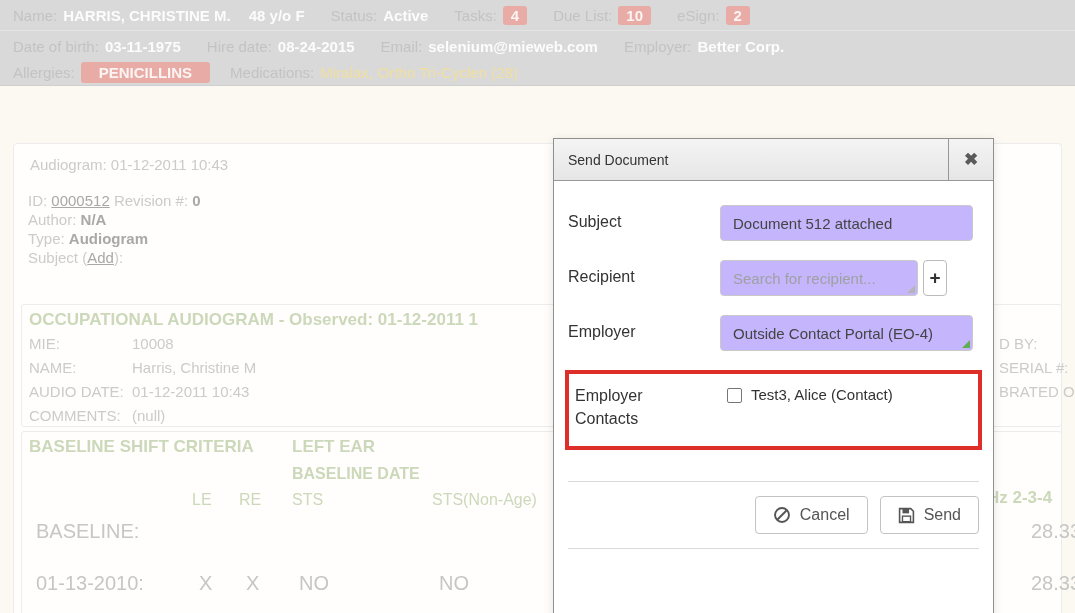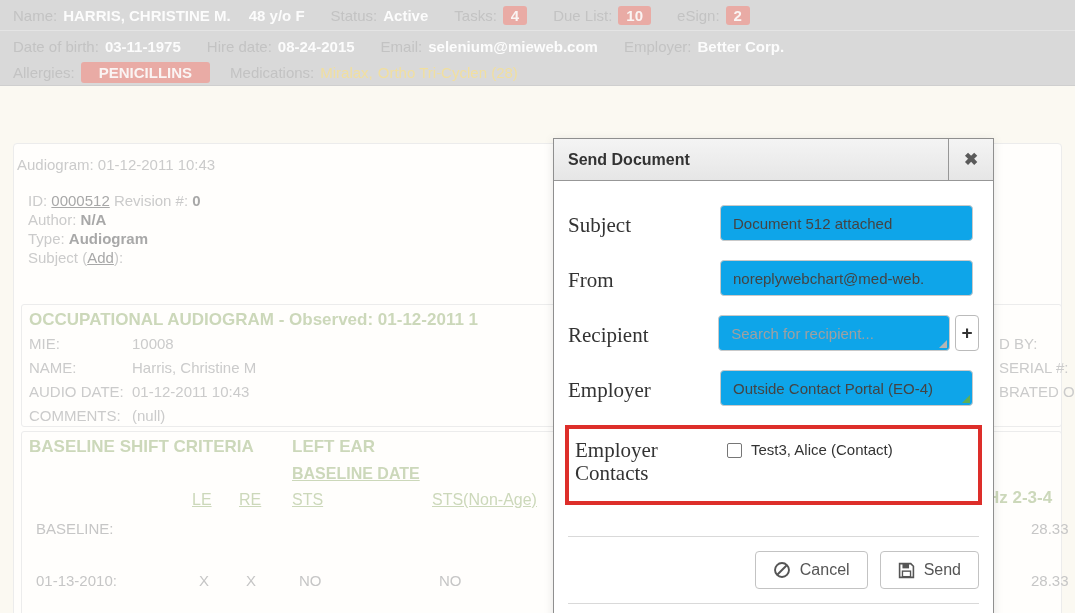--- a/index.html
+++ b/index.html
@@ -24,54 +24,54 @@
   .hyellow { color:#f1df9f; margin-right:5px; }
 
   
   .doc-panel { position:absolute; left:13px; top:143px; width:1049px; height:500px;
                background:#fffefc; border:1px solid #ececec; border-radius:4px; }
   .abs { position:absolute; white-space:nowrap; }
   .gtxt  { color:#cbcbcb; font-size:15px; }
   .gbold { color:#a8a8a8; font-weight:bold; }
   .glink { color:#a8a8a8; font-weight:normal; text-decoration:underline; }
   .green-head { color:#ccd8ba; font-weight:bold; font-size:17px; }
-  .green-sub  { color:#ccd8ba; font-size:16px;text-decoration:underline; }
+  .green-sub  { color:#ccd8ba; font-size:16px; }
   .sub-box { position:absolute; left:7px; border:1px solid #ececec; border-radius:3px; }
   .aud-box { top:160px; width:1041px; height:123px; }
   .base-box { top:287px; width:1041px; height:212px; }
   .brow { position:absolute; left:0; width:100%; height:25px; }
   .brow.striped { background:#f4f4f1; }
-  .brow span { position:absolute; top:3px; font-size:15px; color:#c6c6c6; }
+  .brow span { position:absolute; top:3px; font-size:20px; color:#c6c6c6; }
   .brow .rowlabel { left:14px; }
   .brow.boldrow .rowlabel, .brow.boldrow .rightval { color:#9e9e9e; font-weight:bold; }
   .pink { color:#f0a9a9 !important; font-weight:bold; }
   .c-le { left:177px; } .c-re { left:224px; } .c-sts { left:277px; }
   .c-nonage { left:417px; } .rightval { left:1009px; }
 
   
   .modal { position:absolute; left:553px; top:138px; width:441px; height:520px;
            background:#ffffff; border:1px solid #8f8f8f;
            box-shadow:0 2px 10px rgba(0,0,0,0.10); }
   .modal-head { position:relative; height:42px;
                 background:linear-gradient(#f4f4f4,#e6e6e6);
                 border-bottom:1px solid #979797; }
-  .modal-title { line-height:42px; padding-left:14px; font-size:16px;
-                 font-weight:bold; color:#333; }
+  .modal-title { line-height:42px; padding-left:14px; font-size:14px;
+                 font-weight:normal; color:#333; }
   .modal-close { position:absolute; top:0; right:0; width:45px; height:41px;
                  border-left:1px solid #979797; text-align:center; line-height:41px;
                  font-size:17px; font-weight:bold; color:#5a5a5a; cursor:pointer; }
   .modal-body { padding:24px 14px 0 14px; }
   .frow { display:flex; margin-bottom:19px; }
-  .flabel { width:152px; padding-top:8px; font-size:21px; color:#333;font-family:Liberation Serif, serif; }
+  .flabel { width:152px; padding-top:8px; font-size:16px; color:#333; }
   .iwrap { position:relative; }
   .tinput { width:253px; height:36px; border:1px solid #c9c9c9; border-radius:4px;
-            padding:0 12px; font-size:15px; color:#444; background:#0ea5e9;
+            padding:0 12px; font-size:15px; color:#444; background:#c4b5fd;
             font-family:"Liberation Sans", sans-serif; outline:none; }
   .tinput::placeholder { color:#a0a0a0; }
-  .tinput.short { width:232px; }
+  .tinput.short { width:198px; }
   .grippy { position:absolute; right:3px; bottom:3px; width:0; height:0;
             border-left:8px solid transparent; }
   .grippy.gray  { border-bottom:8px solid #b5b5b5; }
   .grippy.green { border-bottom:8px solid #5fae53; }
   .plus-btn { width:24px; height:36px; margin-left:5px; border:1px solid #bbb;
               border-radius:4px; background:#fff; font-size:19px; font-weight:bold;
               color:#333; line-height:34px; text-align:center; cursor:pointer; }
   .contacts-box { display:flex; border:4px solid #dd2e2a; margin:0 -3px 0 -3px;
                   padding:8px 10px 16px 6px; }
   .contacts-box .flabel { width:146px; padding-top:2px; line-height:23px; width:110px; }
@@ -120,21 +120,21 @@
       <span class="hlabel">Allergies:</span>
       <span class="hbadge" style="margin-right:20px; padding:2px 18px;">PENICILLINS</span>
       <span class="hlabel">Medications:</span>
       <span class="hyellow">Miralax,</span>
       <span class="hyellow">Ortho Tri-Cyclen (28)</span>
     </div>
   </div>
 
   <div class="doc-panel">
 
-    <span class="abs gtxt" style="left:3px; top:12px;">Audiogram: 01-12-2011 10:43</span>
+    <span class="abs gtxt" style="left:16px; top:12px;">Audiogram: 01-12-2011 10:43</span>
 
     <span class="abs gtxt" style="left:14px; top:48px;">
       <span>ID:</span>
       <span class="glink">0000512</span>
       <span>Revision #:</span>
       <span class="gbold">0</span>
     </span>
     <span class="abs gtxt" style="left:14px; top:67px;">
       <span>Author:</span>
       <span class="gbold">N/A</span>
@@ -195,26 +195,20 @@
     </div>
     <div class="modal-body">
 
       <div class="frow">
         <div class="flabel">Subject</div>
         <div class="iwrap">
           <input class="tinput" type="text" value="Document 512 attached" style="">
         </div>
       </div>
 
-      <div class="frow">
-        <div class="flabel">From</div>
-        <div class="iwrap">
-          <input class="tinput" type="text" value="noreplywebchart@med-web." style="">
-        </div>
-      </div>
 
       <div class="frow">
         <div class="flabel">Recipient</div>
         <div class="iwrap">
           <input class="tinput short" type="text" placeholder="Search for recipient..." style="">
           <span class="grippy gray"></span>
         </div>
         <div class="plus-btn">+</div>
       </div>
 

